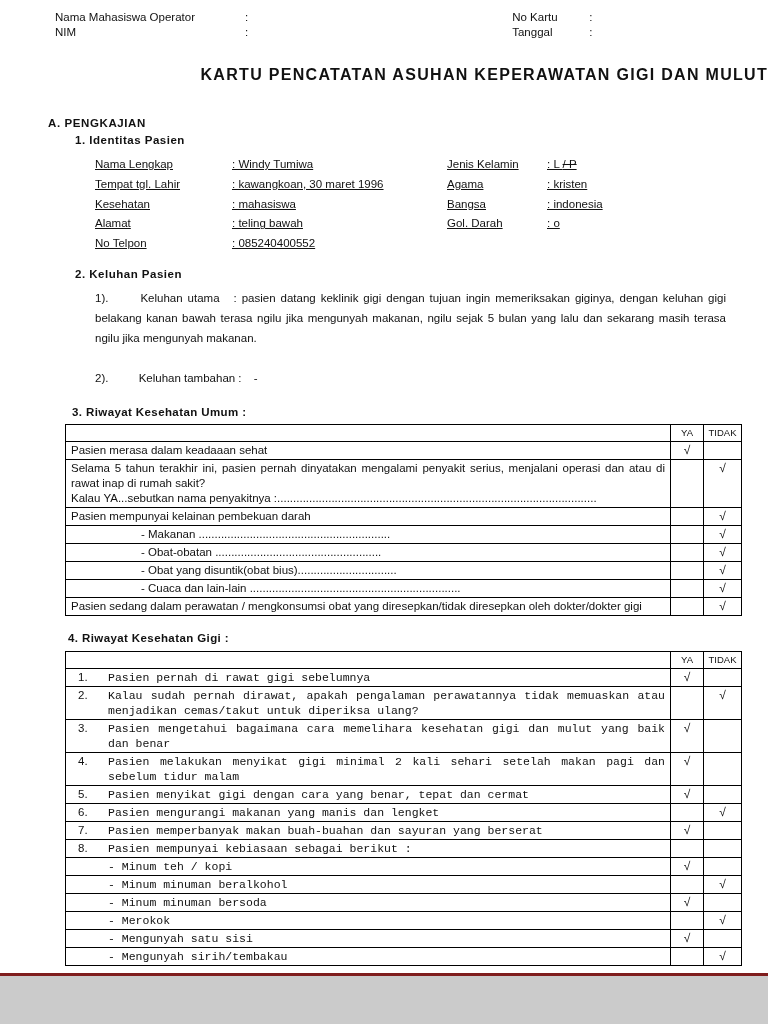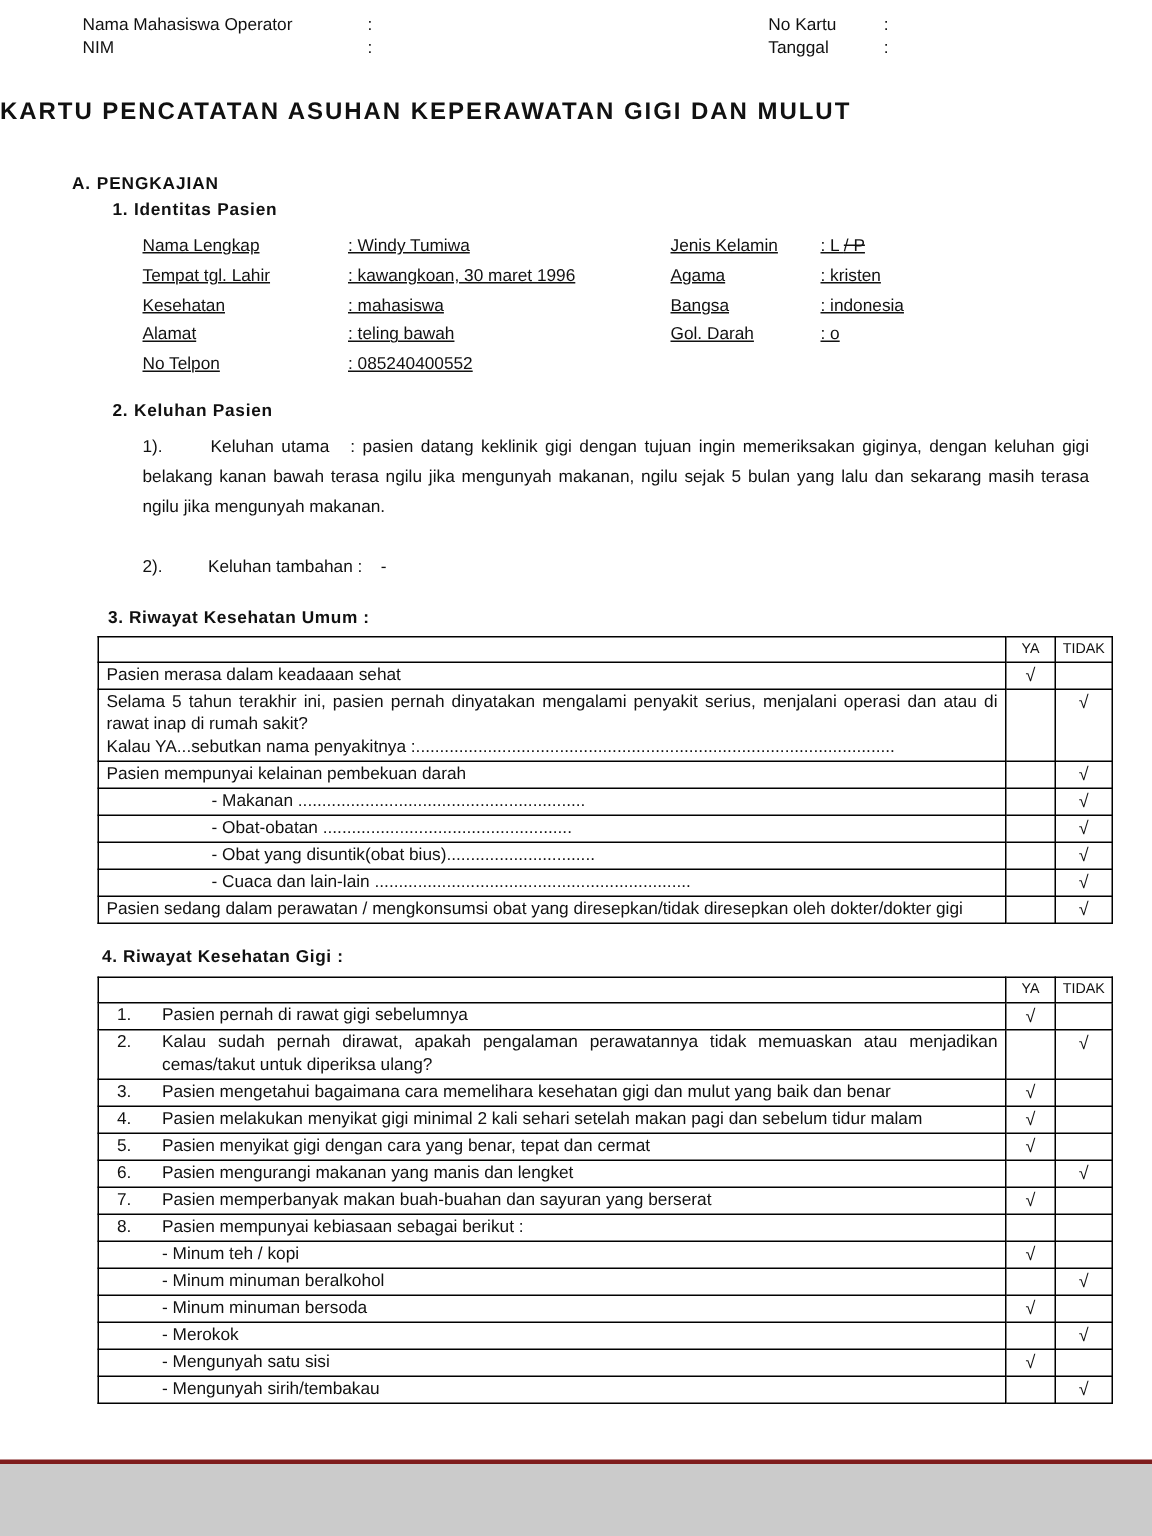--- a/index.html
+++ b/index.html
@@ -13,21 +13,21 @@
     width:768px; height:976px; background:#fff;
     overflow:hidden; border-bottom:3px solid #7f1d1d;
   }
   
   .hdr { padding-top:10px; }
   .hdr-row { display:flex; padding-left:55px; font-size:11.5px; line-height:15px; }
   .hl { width:190px; }
   .hsp { width:264px; }
   .hr { width:77px; }
   
-  .title { margin-top:26px; text-align:left; font-size:16px; font-weight:bold; letter-spacing:1.3px; }
+  .title { margin-top:26px; text-align:right; font-size:16px; font-weight:bold; letter-spacing:1.3px; }
   
   .sec-a { margin-top:33px; margin-left:48px; font-size:11.5px; font-weight:bold; letter-spacing:.6px; }
   .id-head { margin-top:5px; margin-left:75px; font-size:11.5px; font-weight:bold; letter-spacing:.5px; }
   
   .id-rows { margin-top:9px;text-decoration:underline; }
   .id-row { display:flex; padding-left:95px; font-size:11.5px; line-height:19.8px; }
   .id-label { width:137px; flex:none; }
   .id-value { width:215px; flex:none; }
   .id-label2 { width:100px; flex:none; }
   .id-value2 { flex:1; }
@@ -49,21 +49,21 @@
   }
   table.rw-table.t2 { margin-top:7px; }
   .c-q { width:605px; } .c-ya { width:33px; } .c-tidak { width:38px; }
   .rw-table th, .rw-table td { border:1px solid #000; vertical-align:top; }
   .rw-table th { font-size:9.5px; font-weight:400; text-align:center; height:17px; line-height:16px;margin-left:11px; }
   td.q { padding:1px 5px; line-height:15px; text-align:justify; }
   td.q.indent { padding-left:75px; }
   td.chk { text-align:center; font-size:12px; line-height:16px; }
   .qflex { display:flex; }
   .num { width:37px; flex:none; padding-left:7px; }
-  .qtext { flex:1; text-align:justify; }
+  .qtext { flex:1; text-align:justify;font-family:Liberation Mono, monospace; }
 </style>
 </head>
 <body>
 
 <div class="page">
 
   <div class="hdr">
     <div class="hdr-row">
       <span class="hl">Nama Mahasiswa Operator</span>
       <span>:</span>

